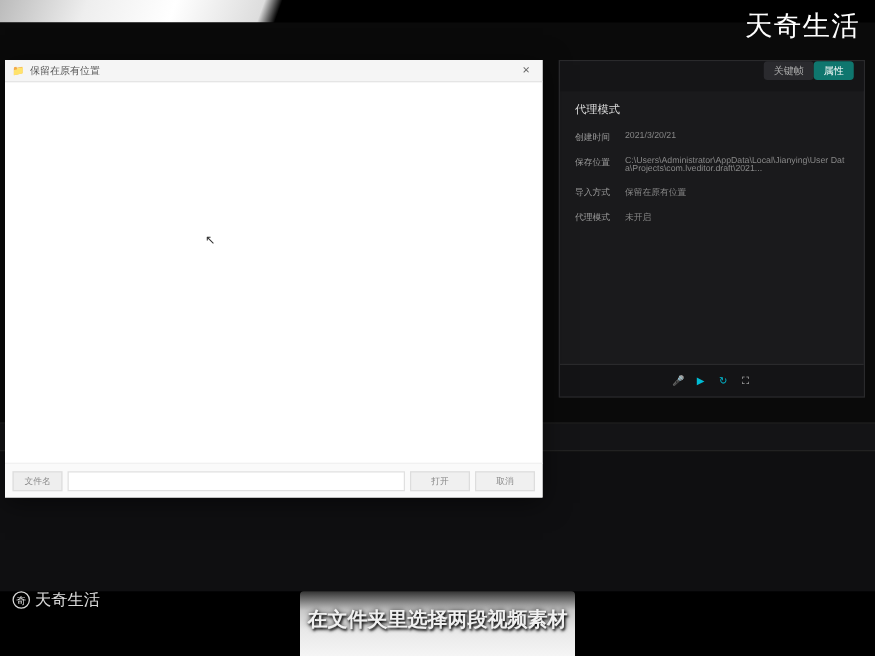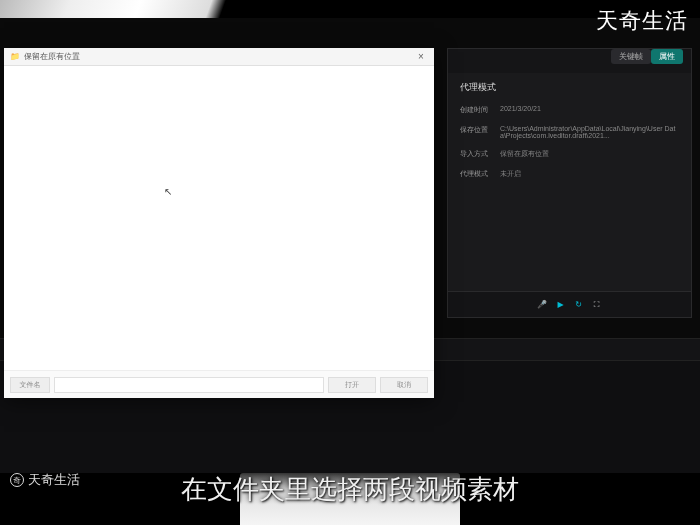--- a/index.html
+++ b/index.html
@@ -176,26 +176,26 @@
       transform: translateX(-50%);
       width: 220px; height: 52px;
       background: linear-gradient(180deg, #333 0%, #c8c8c8 30%, #e8e8e8 60%, #f5f5f5 100%);
       border-radius: 3px 3px 0 0;
       z-index: 5;
     }
     .subtitle-overlay {
       position: absolute;
       bottom: 18px; left: 50%;
       transform: translateX(-50%);
-      font-size: 26px;
+      font-size: 16px;
       color: #f0f0f0;
       text-shadow: 0 0 4px rgba(0,0,0,0.8), 1px 1px 2px rgba(0,0,0,0.9);
       white-space: nowrap;
       z-index: 40;
-      font-weight: 400;
+      font-weight: 700;
     }
     .watermark-bl {
       position: absolute;
       bottom: 36px; left: 10px;
       color: rgba(255,255,255,0.85);
       font-size: 13px;
       display: flex;
       align-items: center;
       gap: 4px;
       z-index: 40;

